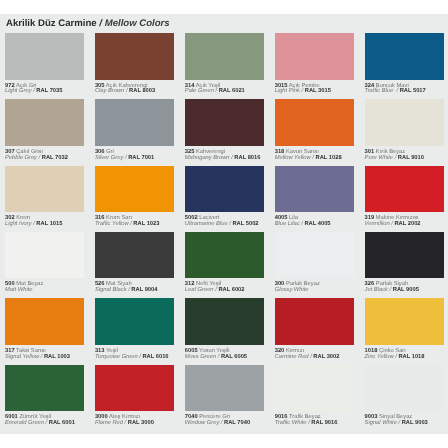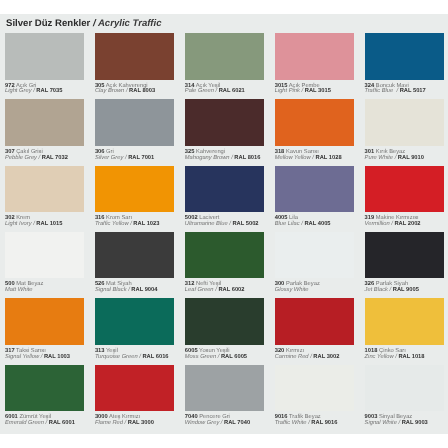--- a/index.html
+++ b/index.html
@@ -27,21 +27,21 @@
   .lbl { position:absolute; left:0; top:50.6px; font-size:5.75px; line-height:5.8px; color:#737373; white-space:nowrap;}
   .lbl b { color:#363636; font-weight:bold; }
   .lbl .en { font-style:italic; }
   .lbl .ral { font-style:normal; font-weight:bold; color:#363636; }
 </style>
 <style>.lbl{color:#737373}.lbl b,.lbl .ral{color:#363636}</style></head>
 <body style="background: rgb(255, 255, 255);">
 
 <div id="page" style="background: rgb(233, 236, 235);"></div>
 <div id="title" style="color: rgb(43, 43, 43);">
-  <span>Silver Düz Renkler</span><span class="sep"> / </span><span class="en">Acrylic Traffic</span>
+  <span>Akrilik Düz Carmine</span><span class="sep"> / </span><span class="en">Mellow Colors</span>
 </div>
 <div class="grid" id="grid">
     <div class="cell" style="left: 5px; top: 33px; width: 79px;">
       <div class="sw" style="width: 79px; height: 46.6px; background: rgb(184, 188, 186);"></div>
       <div class="lbl"><span class="ln1"><b>972</b><span class="sp"> </span><span>Açık Gri</span></span><br><span class="ln2"><span class="en">Light Grey</span><span class="en sep"> / </span><span class="ral">RAL 7035</span></span></div>
     </div>
     <div class="cell" style="left: 94.9px; top: 33px; width: 79px;">
       <div class="sw" style="width: 79px; height: 46.6px; background: rgb(122, 65, 48);"></div>
       <div class="lbl"><span class="ln1"><b>305</b><span class="sp"> </span><span>Açık Kahverengi</span></span><br><span class="ln2"><span class="en">Clay Brown</span><span class="en sep"> / </span><span class="ral">RAL 8003</span></span></div>
     </div>

